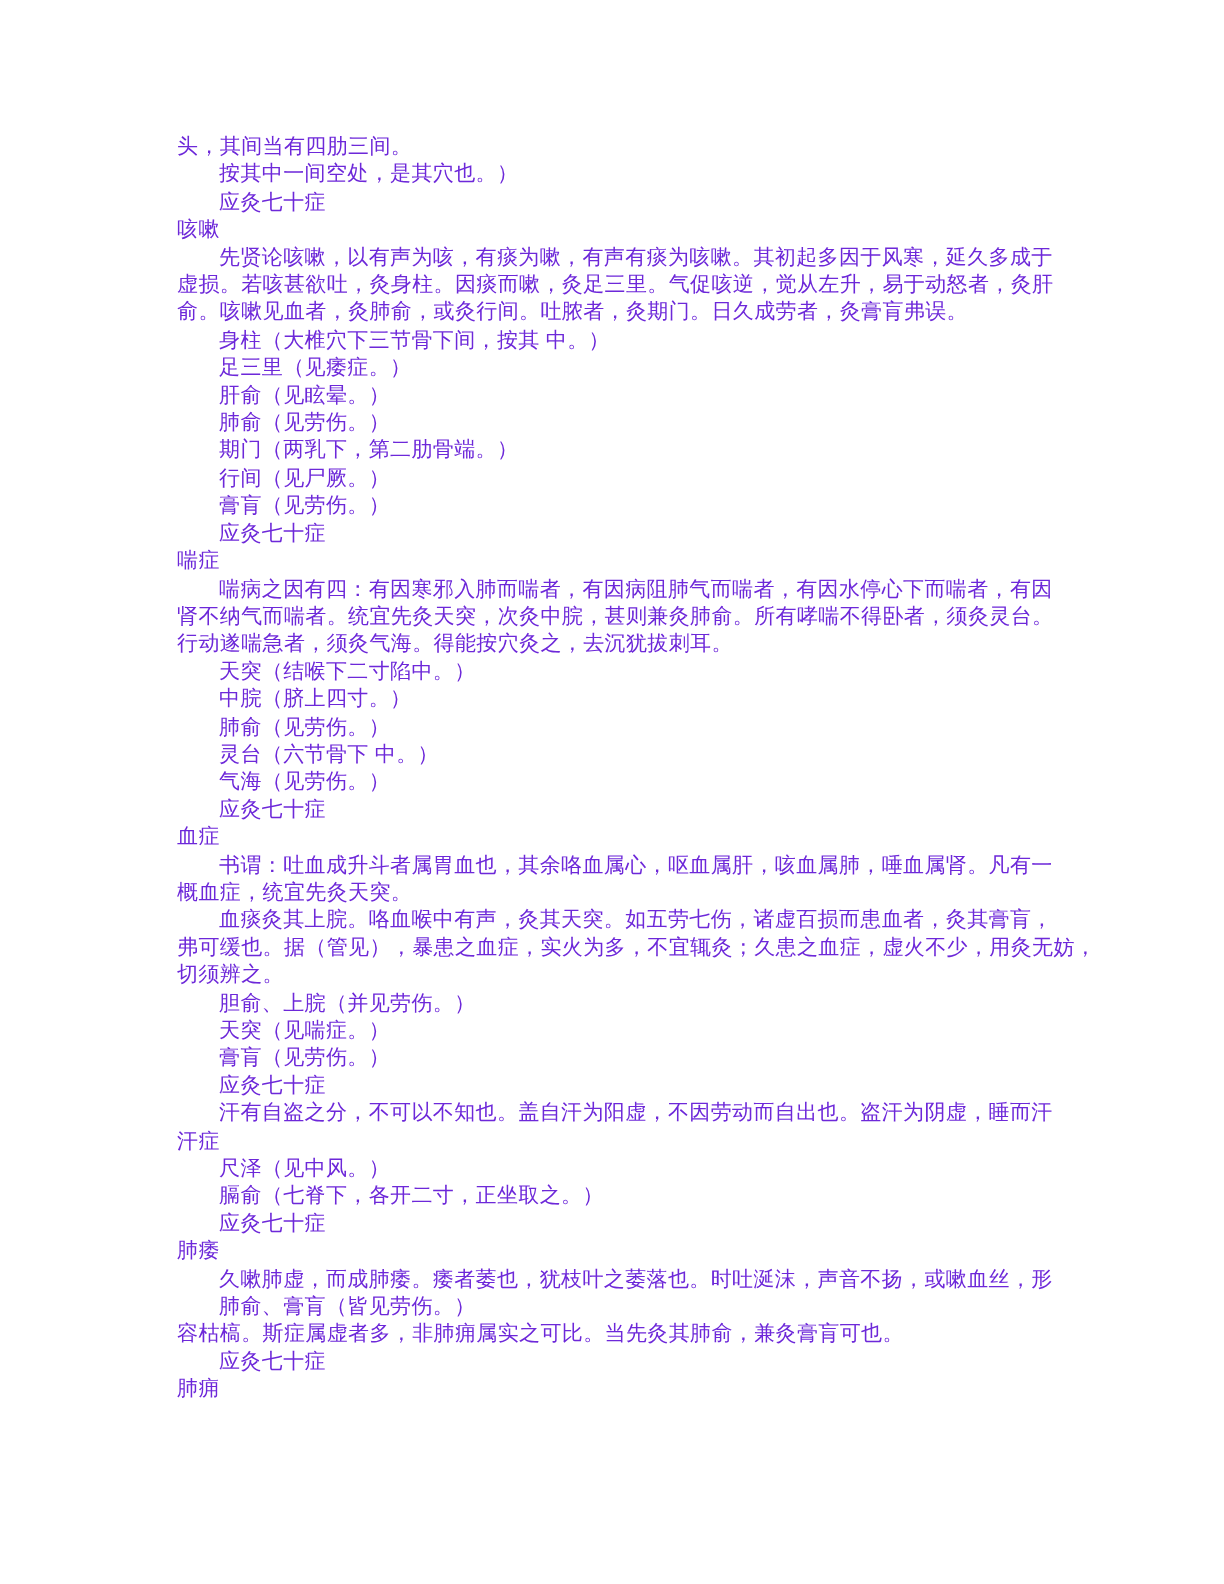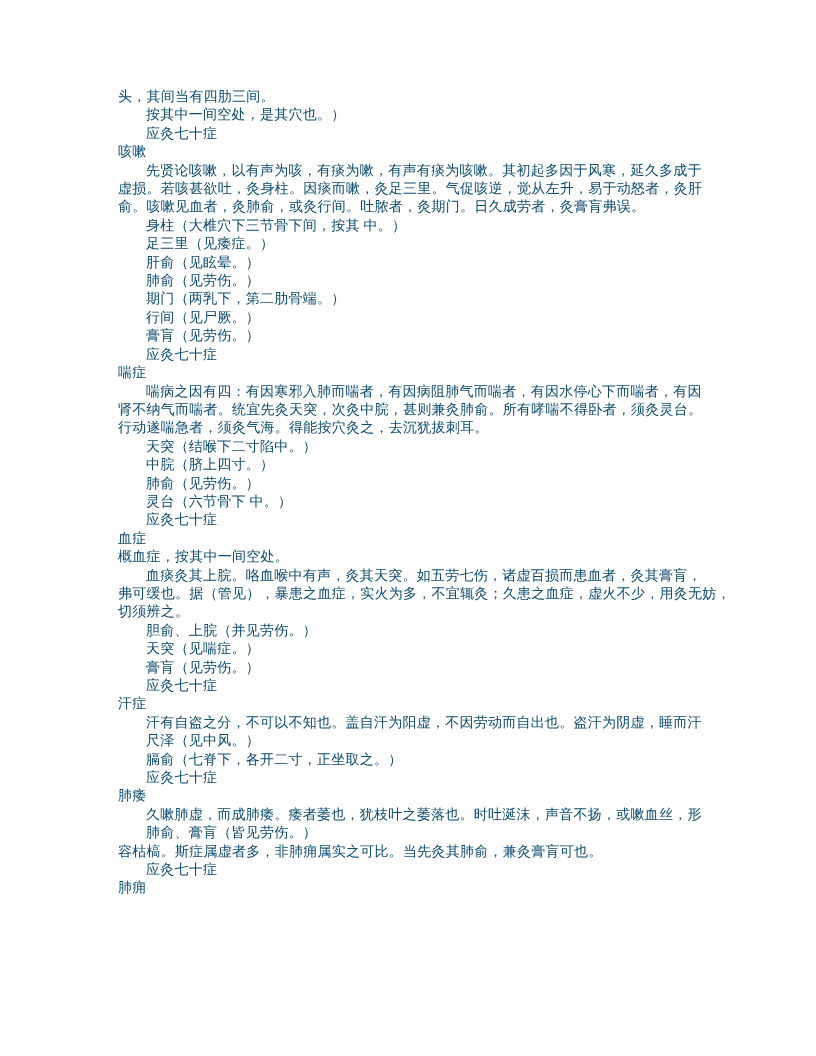--- a/index.html
+++ b/index.html
@@ -14,25 +14,25 @@
     background: #ffffff;
     overflow: hidden;
   }
   .content {
     position: absolute;
     left: 118px;
     top: 88px;
     width: 592px;
   }
   .line {
-    font-family: Liberation Serif, serif;
+    font-family: Liberation Sans, sans-serif;
     font-size: 14px;
     line-height: 18.4px;
     letter-spacing: 0.25px;
-    color: #0c4a6e;
+    color: #6d28d9;
     white-space: pre;
   }
   .line.indent {
     padding-left: 28px;
   }
 </style>
 </head>
 <body>
 
 <div class="page">
@@ -53,32 +53,34 @@
       <div class="line indent">膏肓（见劳伤。）</div>
       <div class="line indent">应灸七十症</div>
       <div class="line">喘症</div>
       <div class="line indent">喘病之因有四：有因寒邪入肺而喘者，有因病阻肺气而喘者，有因水停心下而喘者，有因</div>
       <div class="line">肾不纳气而喘者。统宜先灸天突，次灸中脘，甚则兼灸肺俞。所有哮喘不得卧者，须灸灵台。</div>
       <div class="line">行动遂喘急者，须灸气海。得能按穴灸之，去沉犹拔刺耳。</div>
       <div class="line indent">天突（结喉下二寸陷中。）</div>
       <div class="line indent">中脘（脐上四寸。）</div>
       <div class="line indent">肺俞（见劳伤。）</div>
       <div class="line indent">灵台（六节骨下 中。）</div>
+      <div class="line indent">气海（见劳伤。）</div>
       <div class="line indent">应灸七十症</div>
       <div class="line">血症</div>
-      <div class="line">概血症，按其中一间空处。</div>
+      <div class="line indent">书谓：吐血成升斗者属胃血也，其余咯血属心，呕血属肝，咳血属肺，唾血属肾。凡有一</div>
+      <div class="line">概血症，统宜先灸天突。</div>
       <div class="line indent">血痰灸其上脘。咯血喉中有声，灸其天突。如五劳七伤，诸虚百损而患血者，灸其膏肓，</div>
       <div class="line">弗可缓也。据（管见），暴患之血症，实火为多，不宜辄灸；久患之血症，虚火不少，用灸无妨，</div>
       <div class="line">切须辨之。</div>
       <div class="line indent">胆俞、上脘（并见劳伤。）</div>
       <div class="line indent">天突（见喘症。）</div>
       <div class="line indent">膏肓（见劳伤。）</div>
       <div class="line indent">应灸七十症</div>
+      <div class="line indent">汗有自盗之分，不可以不知也。盖自汗为阳虚，不因劳动而自出也。盗汗为阴虚，睡而汗</div>
       <div class="line">汗症</div>
-      <div class="line indent">汗有自盗之分，不可以不知也。盖自汗为阳虚，不因劳动而自出也。盗汗为阴虚，睡而汗</div>
       <div class="line indent">尺泽（见中风。）</div>
       <div class="line indent">膈俞（七脊下，各开二寸，正坐取之。）</div>
       <div class="line indent">应灸七十症</div>
       <div class="line">肺痿</div>
       <div class="line indent">久嗽肺虚，而成肺痿。痿者萎也，犹枝叶之萎落也。时吐涎沫，声音不扬，或嗽血丝，形</div>
       <div class="line indent">肺俞、膏肓（皆见劳伤。）</div>
       <div class="line">容枯槁。斯症属虚者多，非肺痈属实之可比。当先灸其肺俞，兼灸膏肓可也。</div>
       <div class="line indent">应灸七十症</div>
       <div class="line">肺痈</div>
     </div>

